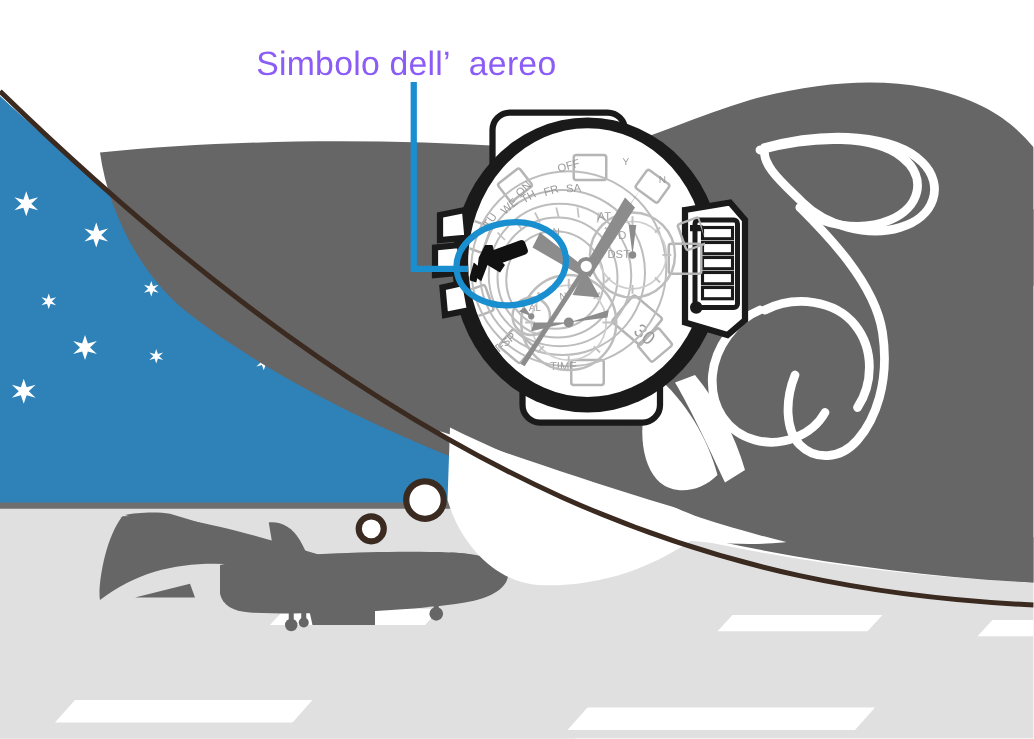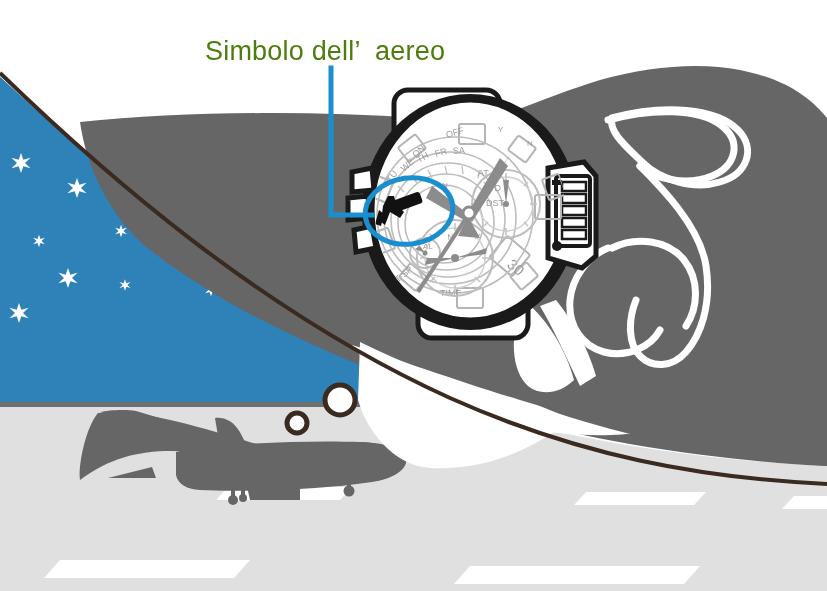--- a/index.html
+++ b/index.html
@@ -22,21 +22,21 @@
     inset: 0;
     width: 827px;
     height: 591px;
   }
   .callout-text {
     position: absolute;
     left: 205px;
     top: 35px;
     font-family: "Liberation Sans", sans-serif;
     font-size: 27px;
-    color: #4d7c0f;
+    color: #8b5cf6;
     letter-spacing: 0.2px;
     white-space: pre;
     line-height: 1.2;
   }
 </style>
 </head>
 <body>
 
 <div id="stage">
 

